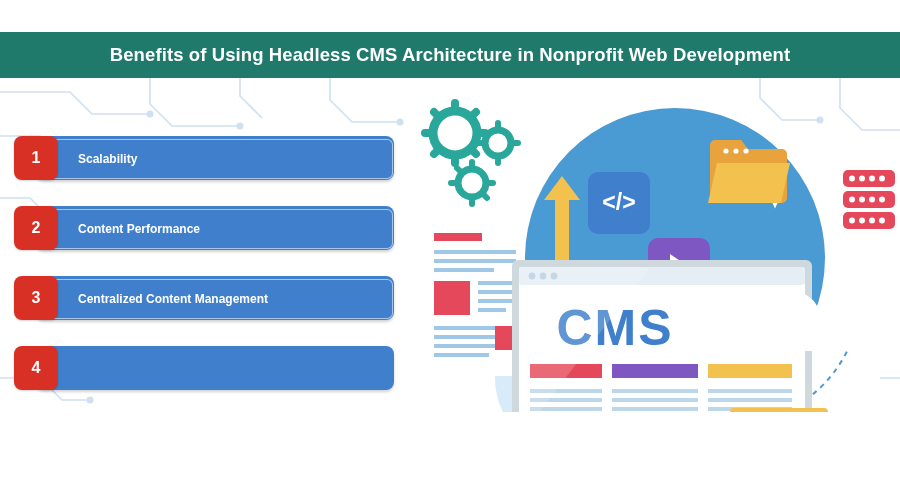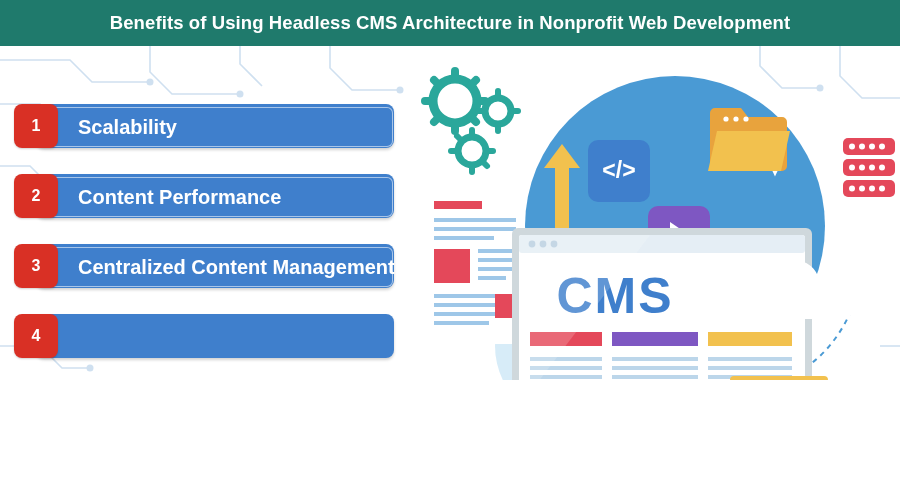--- a/index.html
+++ b/index.html
@@ -12,20 +12,21 @@
     overflow: hidden;
     font-family: "Liberation Sans", sans-serif;
     background: #ffffff;
   }
   .infographic {
     position: relative;
     width: 900px;
     height: 380px;
     background: #ffffff;
     overflow: hidden;
+    margin-top: 32px;
   }
   
   .header {
     position: absolute;
     left: 0; top: 0;
     width: 900px;
     height: 46px;
     background: #1f7a6c;
     display: flex;
     align-items: center;
@@ -103,21 +104,21 @@
     height: 38px;
     border-radius: 6px;
     background: #3f7fcc;
     border: 1px solid rgba(255,255,255,0.55);
     z-index: 2;
     display: flex;
     align-items: center;
   }
   .item-label {
     color: #ffffff;
-    font-size: 20px;
+    font-size: 12px;
     font-weight: bold;
     margin-left: 38px;
     white-space: nowrap;
   }
   
   .illustration {
     position: absolute;
     left: 400px;
     top: 0;
     width: 500px;

